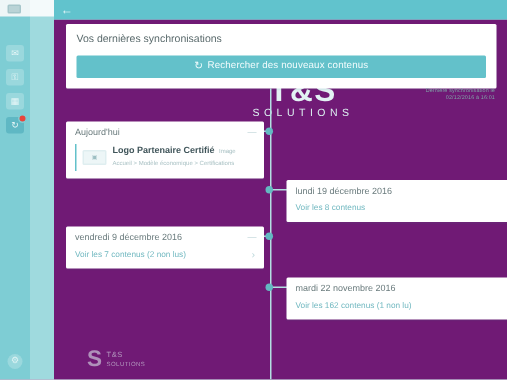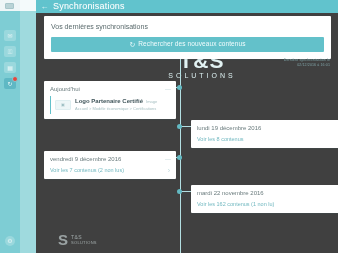--- a/index.html
+++ b/index.html
@@ -57,21 +57,21 @@
     width:9px;text-align:center;
   }
   #header .htitle{
     color:#ffffff;font-size:9px;letter-spacing:.2px;line-height:1;
     text-shadow:0 0 1px rgba(255,255,255,.25);
   }
 
   
   #canvas{
     position:absolute;left:36px;top:13px;right:0;bottom:0;
-    background:#404040;overflow:hidden;text-decoration:underline;
+    background:#701a75;overflow:hidden;text-decoration:underline;
   }
 
   
   #watermark{
     position:absolute;left:96px;top:38px;width:140px;text-align:center;
     color:#e2f2f3;pointer-events:none;user-select:none;
   }
   #watermark .wm1{font-size:21px;font-weight:bold;letter-spacing:1px;line-height:20px;}
   #watermark .wm2{font-size:7px;letter-spacing:3px;line-height:9px;color:#dcf0f1;}
 
@@ -191,21 +191,20 @@
       <span class="gl">⚙</span>
     </div>
   </div>
 
   <div id="strip">
     <div class="strip-top"></div>
   </div>
 
   <div id="header">
     <span class="back">←</span>
-    <span class="htitle">Synchronisations</span>
   </div>
 
   <div id="canvas">
 
     <div id="watermark">
       <div class="wm1">T&amp;S</div>
       <div class="wm2">SOLUTIONS</div>
     </div>
 
     <div id="tl-line"></div>

